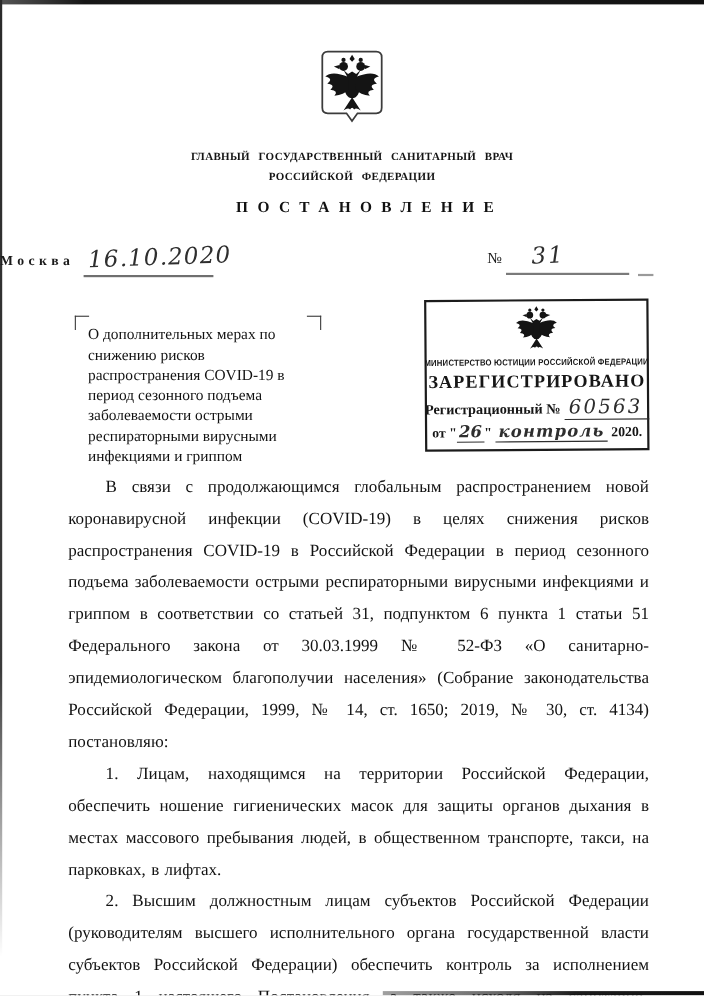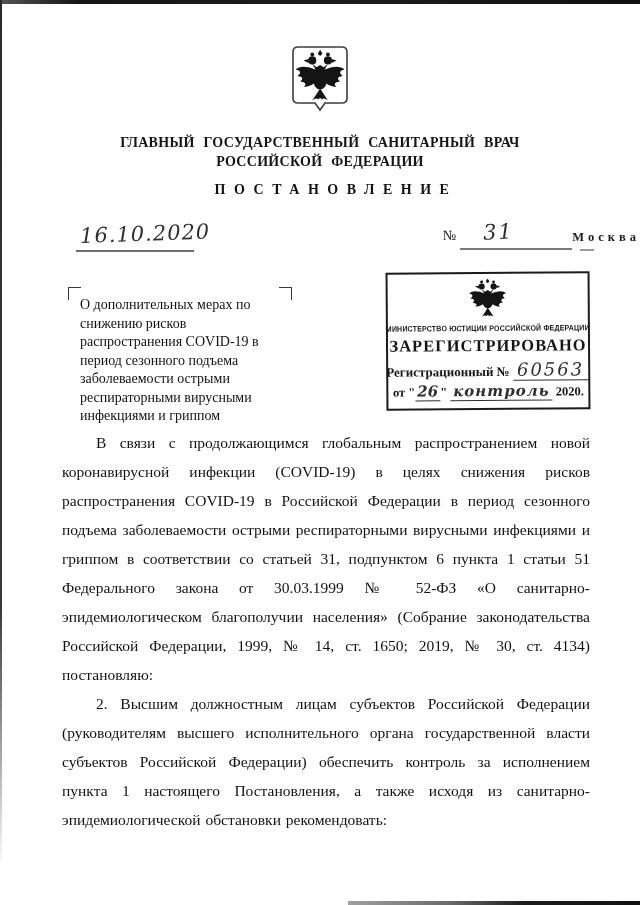--- a/index.html
+++ b/index.html
@@ -27,21 +27,21 @@
     position: absolute; bottom: 0; left: 348px; width: 292px; height: 4px;
     background: linear-gradient(to right, #a0a0a0 0%, #6a6a6a 35%, #1c1c1c 60%, #111 100%);
   }
 
   
   .emblem {
     position: absolute; top: 44px; left: 50%; transform: translateX(-50%);
   }
   .org-title {
     position: absolute; top: 133px; left: 0; width: 100%;
-    text-align: center; font-weight: bold; font-size: 14px; line-height: 19px;
+    text-align: center; font-weight: bold; font-size: 10px; line-height: 19px;
     letter-spacing: 0.3px; word-spacing: 5px; color: #151515;
   }
   .doc-type {
     position: absolute; top: 182px; left: 16px; width: 100%;
     text-align: center; font-weight: bold; font-size: 14px;
     letter-spacing: 8.5px; color: #111;
   }
 
   
   .hand {
@@ -53,21 +53,21 @@
     position: absolute; top: 222px; left: 80px; width: 112px;
     font-size: 21px; letter-spacing: 1px;
     transform: rotate(-2deg);
   }
   .date-rule {
     position: absolute; top: 250px; left: 76px; width: 118px; height: 2px;
     background: #6f6f6f;
   }
   .city {
     position: absolute; top: 230px; left: 0; width: 100%;
-    text-align: right; font-size: 12.5px; font-weight: bold; letter-spacing: 4px;
+    text-align: left; font-size: 12.5px; font-weight: bold; letter-spacing: 4px;
   }
   .num-label {
     position: absolute; top: 228px; left: 443px; font-size: 14px;
   }
   .num-hand {
     position: absolute; top: 220px; left: 483px;
     font-size: 21px; letter-spacing: 2px; transform: rotate(-3deg);
   }
   .num-rule {
     position: absolute; top: 248px; left: 460px; width: 112px; height: 1.5px;
@@ -197,16 +197,17 @@
     </div>
     <div class="stamp-dateline">
       <span>от "</span><span class="stamp-day hand">26</span><span>"</span>
       <span class="stamp-month hand">контроль</span>
       <span>2020.</span>
     </div>
   </div>
 
   <div class="body-text">
     <p>В связи с продолжающимся глобальным распространением новой коронавирусной инфекции (COVID-19) в целях снижения рисков распространения COVID-19 в Российской Федерации в период сезонного подъема заболеваемости острыми респираторными вирусными инфекциями и гриппом в соответствии со статьей 31, подпунктом 6 пункта 1 статьи 51 Федерального закона от 30.03.1999 № 52-ФЗ «О санитарно-эпидемиологическом благополучии населения» (Собрание законодательства Российской Федерации, 1999, № 14, ст. 1650; 2019, № 30, ст. 4134) постановляю:</p>
+    <p>1. Лицам, находящимся на территории Российской Федерации, обеспечить ношение гигиенических масок для защиты органов дыхания в местах массового пребывания людей, в общественном транспорте, такси, на парковках, в лифтах.</p>
     <p>2. Высшим должностным лицам субъектов Российской Федерации (руководителям высшего исполнительного органа государственной власти субъектов Российской Федерации) обеспечить контроль за исполнением пункта 1 настоящего Постановления, а также исходя из санитарно-эпидемиологической обстановки рекомендовать:</p>
   </div>
 
 </div>
 
 </body></html>

